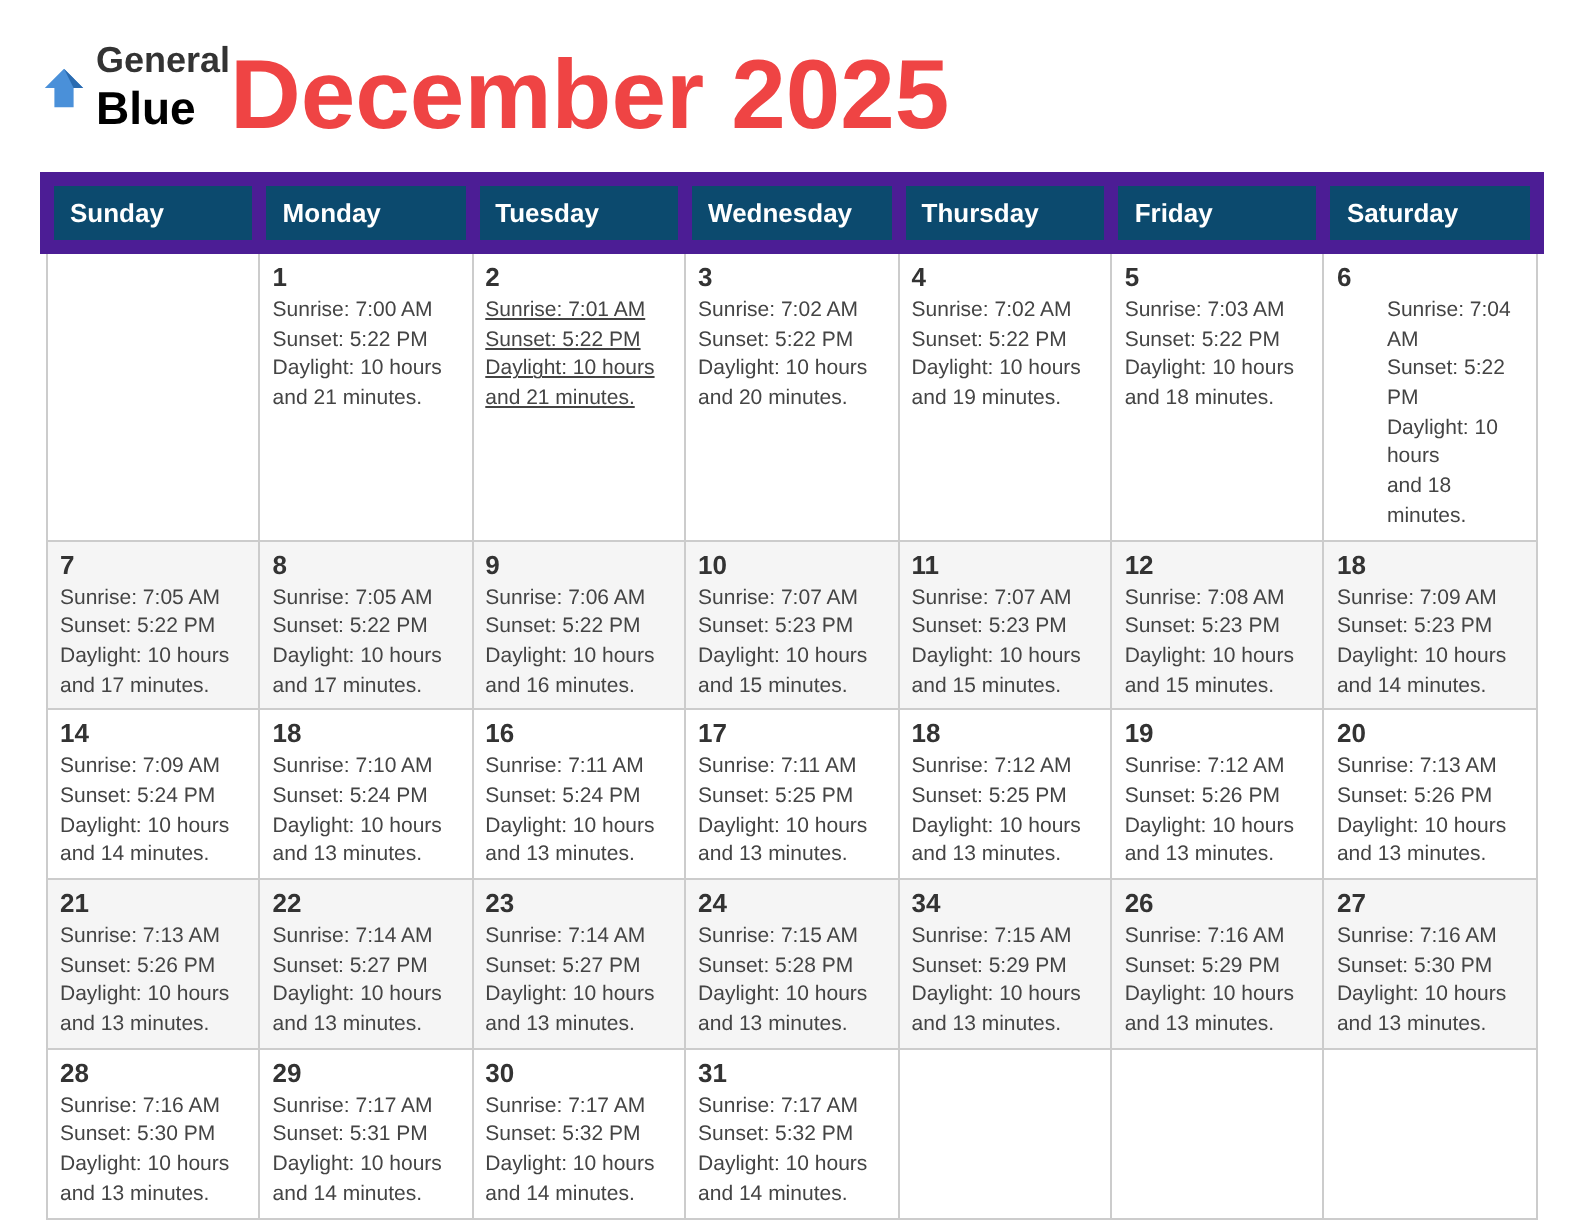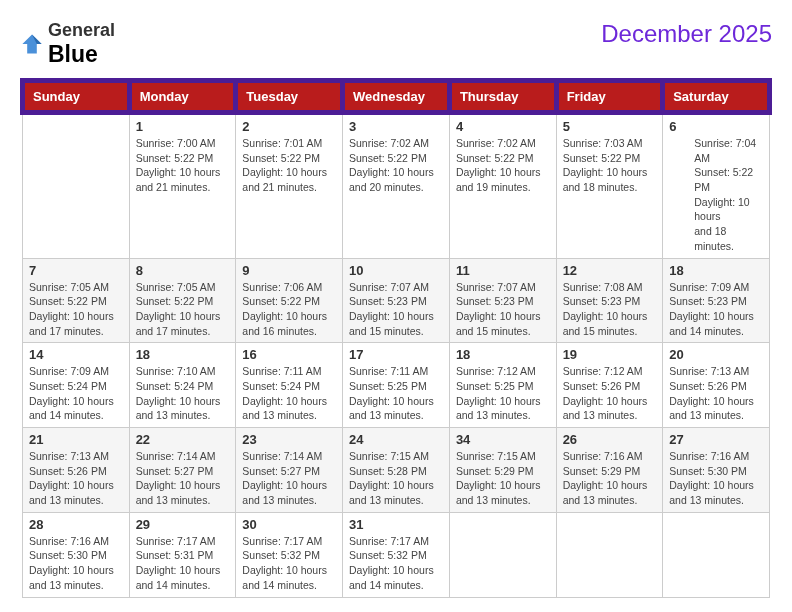--- a/index.html
+++ b/index.html
@@ -5,21 +5,20 @@
     * { box-sizing: border-box; margin: 0; padding: 0; }
     body {
       font-family: Arial, sans-serif;
       background: #fff;
       width: 792px;
       min-height: 612px;
       padding: 20px;
     }
     .header {
       display: flex;
-      justify-content: space-between;
       align-items: flex-start;
       margin-bottom: 10px;
     }
     .logo {
       display: flex;
       align-items: center;
       gap: 4px;
     }
     .logo-text-general {
       font-size: 18px;
@@ -32,41 +31,41 @@
       color: #000000;
     }
     .logo-icon {
       width: 24px;
       height: 24px;
     }
     .title-block {
       text-align: right;
     }
     .month-title {
-      font-size: 24px;
-      font-weight: normal;
-      color: #6d28d9;
+      font-size: 49px;
+      font-weight: bold;
+      color: #ef4444;
     }
     .location {
       font-size: 14px;
       color: #555;
     }
     .calendar {
       width: 100%;
       border-collapse: collapse;
       border: 1px solid #ccc;
     }
     .calendar th {
-      background-color: #b91c1c;
+      background-color: #0c4a6e;
       color: #fff;
       font-size: 13px;
       font-weight: bold;
       padding: 6px 8px;
       text-align: left;
-      border: 5px solid #4c1d95;
+      border: 7px solid #4c1d95;
     }
     .calendar td {
       border: 1px solid #ccc;
       vertical-align: top;
       padding: 4px 6px;
       width: 107px;
       min-height: 80px;
       background: #fff;
       font-size: 11px;
       color: #333;
@@ -125,21 +124,21 @@
         <td class="empty-cell"></td>
         <td>
           <span class="day-number">1</span>
           <div class="day-info" style="white-space: pre-line;">Sunrise: 7:00 AM
 Sunset: 5:22 PM
 Daylight: 10 hours
 and 21 minutes.</div>
         </td>
         <td>
           <span class="day-number">2</span>
-          <div class="day-info" style="white-space: pre-line;">Sunrise: 7:01 AM
+          <div class="day-info" style="white-space: pre-line; text-decoration: underline;">Sunrise: 7:01 AM
 Sunset: 5:22 PM
 Daylight: 10 hours
 and 21 minutes.</div>
         </td>
         <td>
           <span class="day-number">3</span>
           <div class="day-info" style="white-space: pre-line;">Sunrise: 7:02 AM
 Sunset: 5:22 PM
 Daylight: 10 hours
 and 20 minutes.</div>

